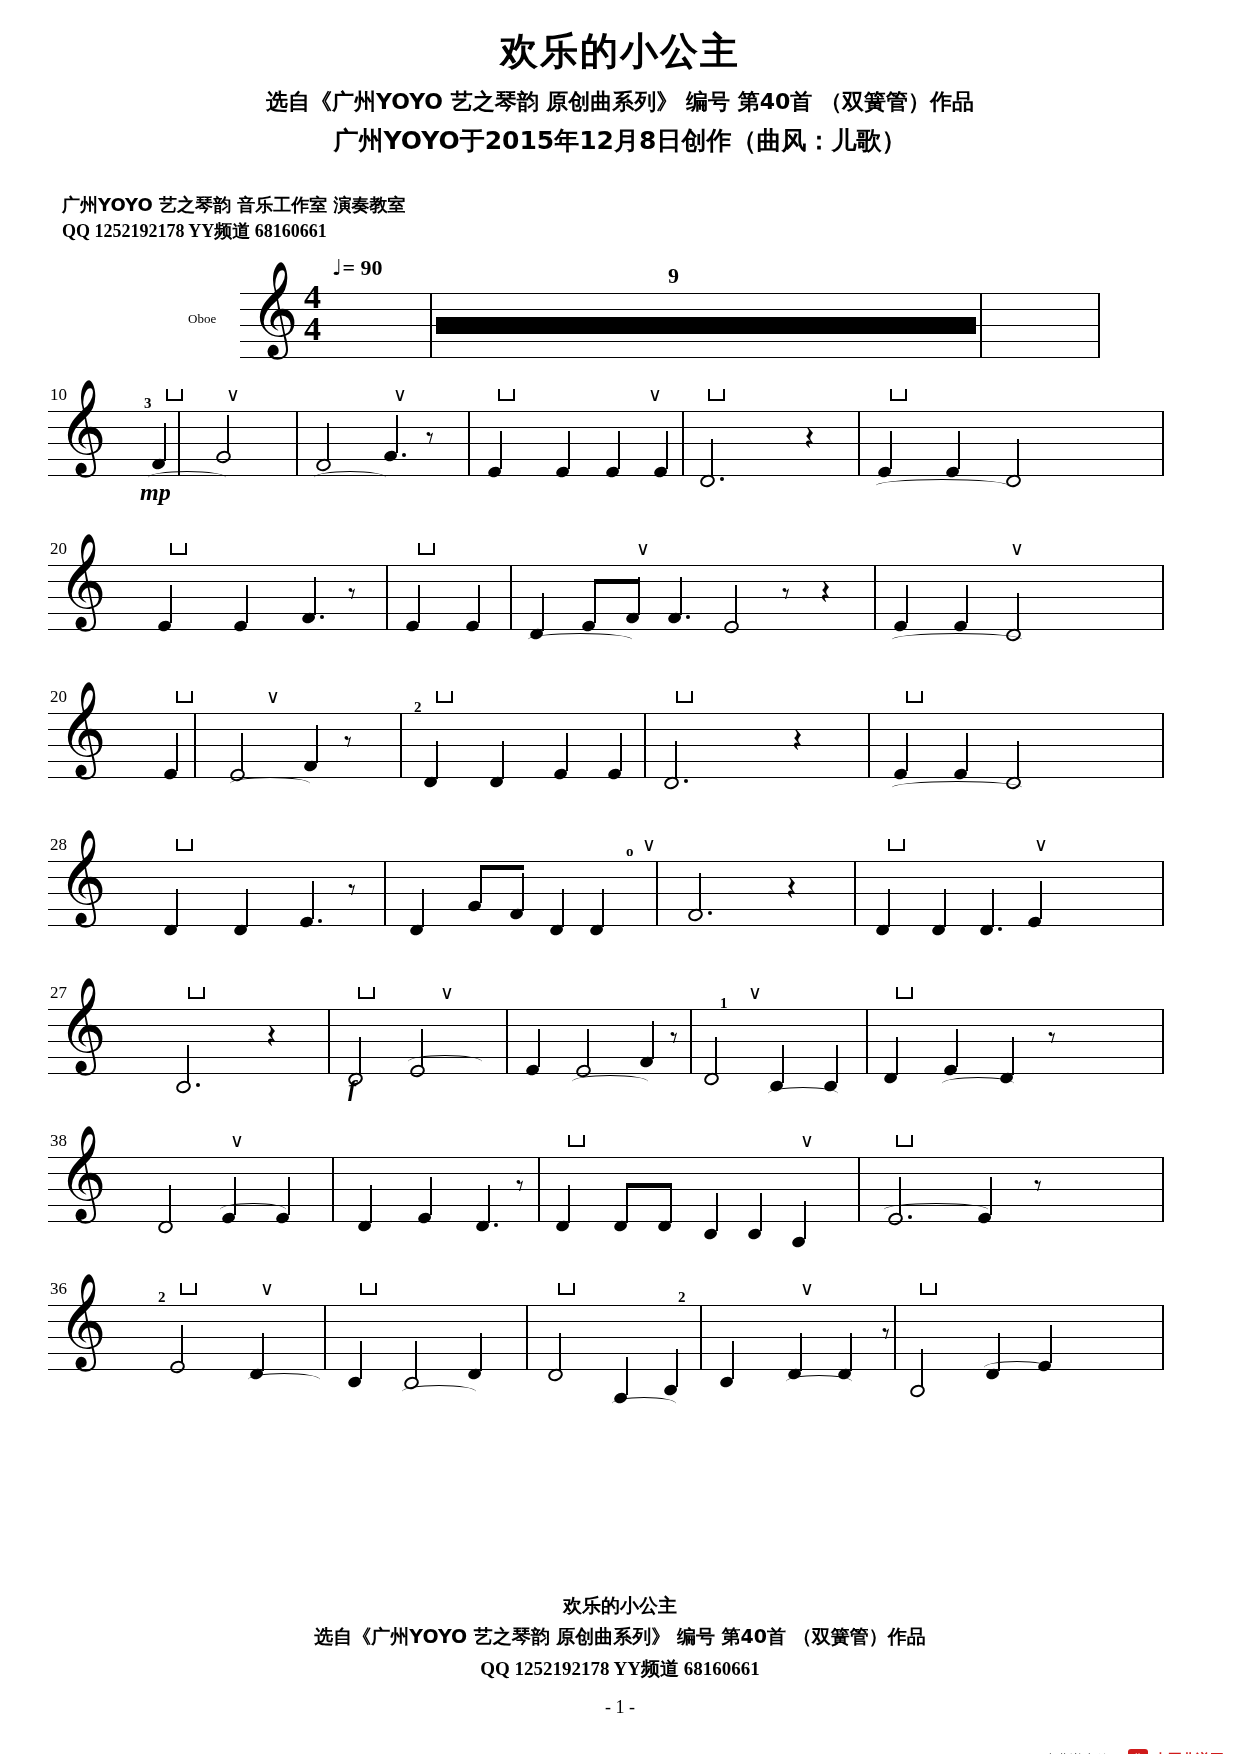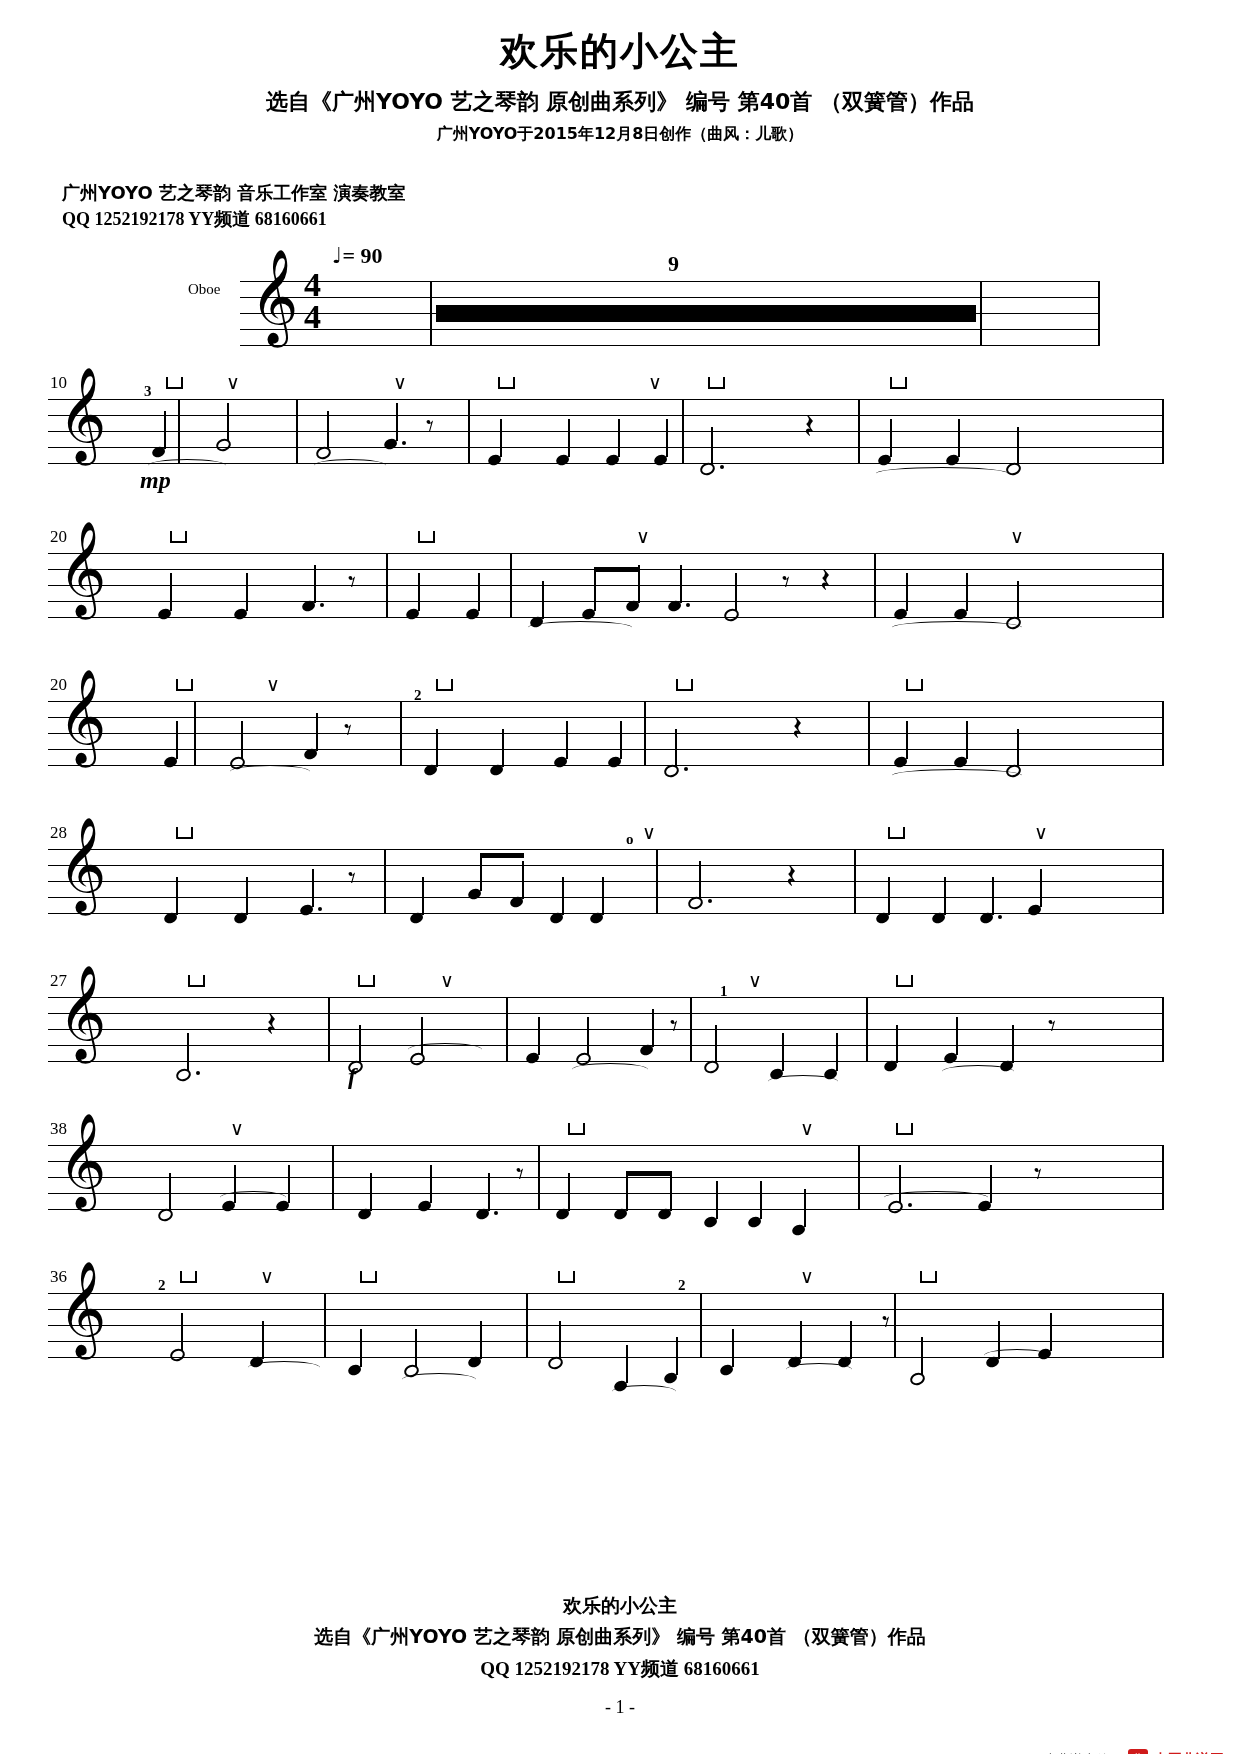--- a/index.html
+++ b/index.html
@@ -32,21 +32,21 @@
   }
   .subtitle1 {
     text-align: center;
     font-size: 22px;
     font-weight: bold;
     margin-top: 10px;
     font-family: "DejaVu Sans", sans-serif;
   }
   .subtitle2 {
     text-align: center;
-    font-size: 16px;
+    font-size: 25px;
     font-weight: bold;
     margin-top: 7px;
     font-family: "DejaVu Sans", sans-serif;
   }
 
   .credits {
     position: relative;
     height: 64px;
     margin-top: 34px;
   }
@@ -129,22 +129,22 @@
   }
   .measnum {
     position: absolute;
     top: 2px;
     font-size: 17px;
     font-family: "Liberation Serif", serif;
   }
   .inst-label {
     position: absolute;
     left: -52px;
-    top: 28px;
-    font-size: 15px;
+    top: 46px;
+    font-size: 13px;
     font-family: "Liberation Serif", serif;
   }
   .tempo {
     position: absolute;
     font-size: 22px;
     font-weight: bold;
     font-family: "Liberation Serif", serif;
   }
   .dyn {
     position: absolute;

